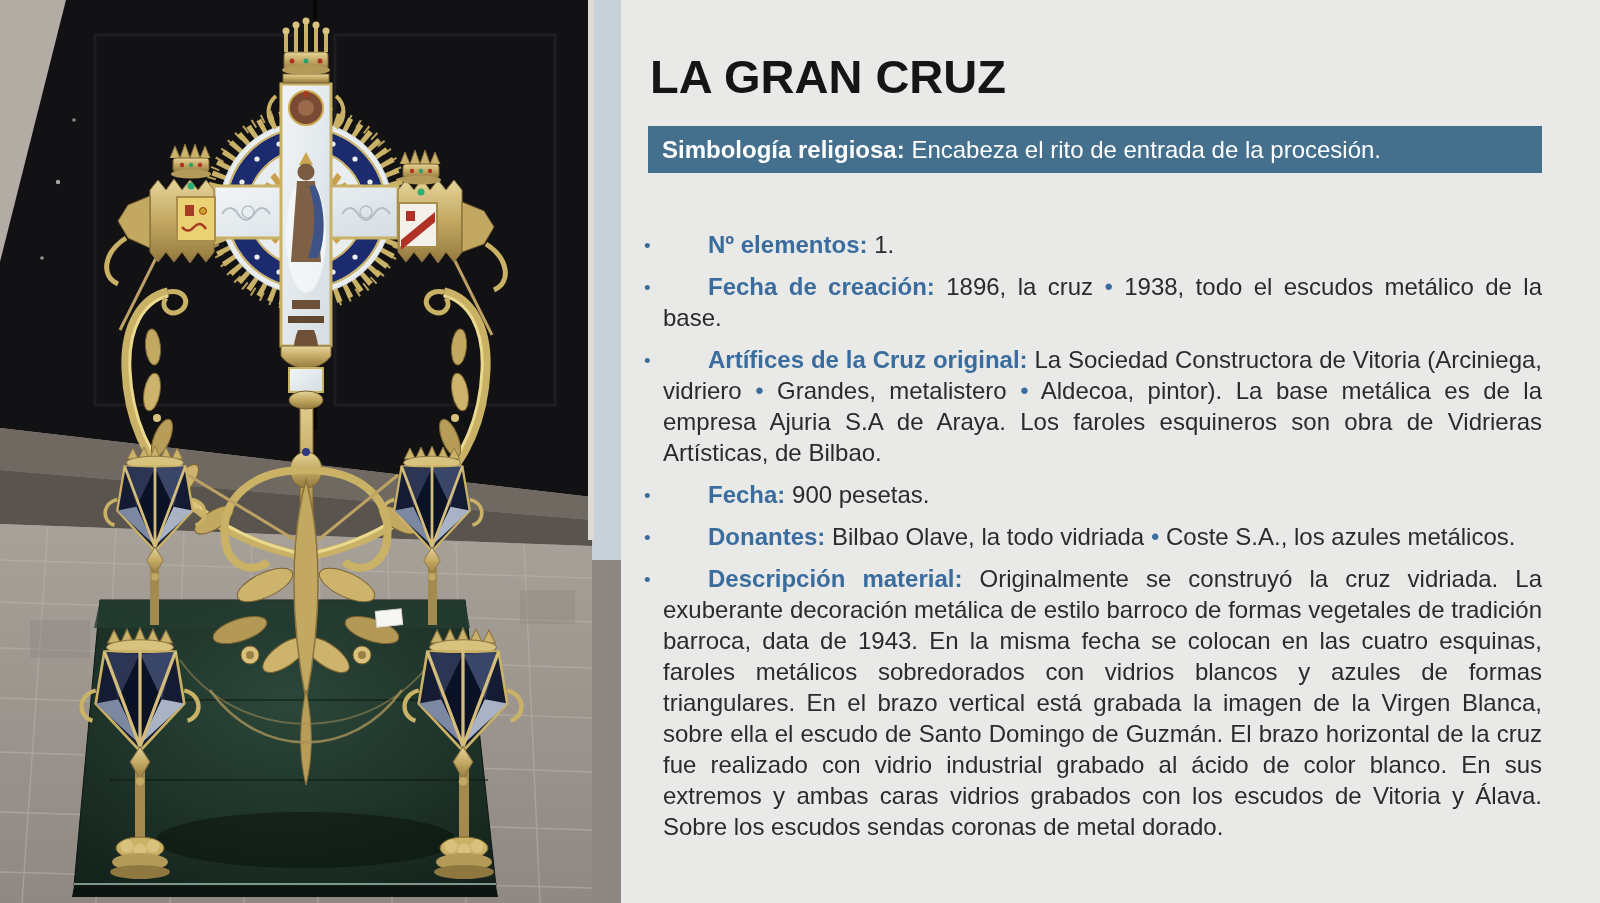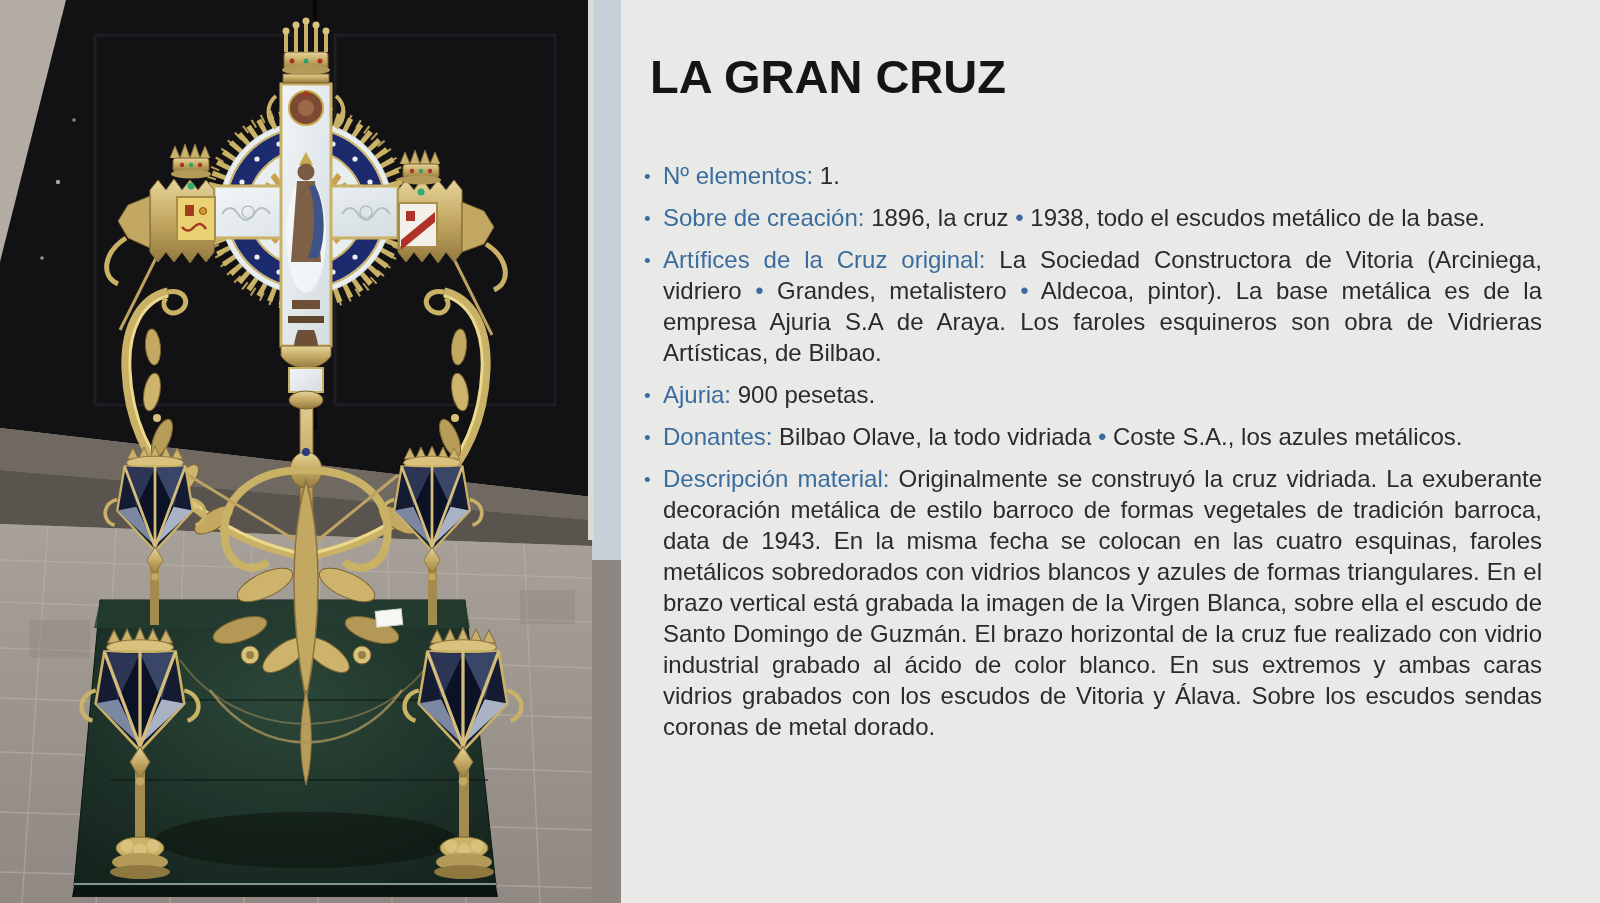--- a/index.html
+++ b/index.html
@@ -34,21 +34,21 @@
     list-style:none;margin:56px 0 0;padding:0;
     font-size:24px;line-height:31px;color:var(--ink);
   }
   li.fact{
     position:relative;padding-left:15px;margin:0 0 11px;
     text-align:justify;hyphens:auto;-webkit-hyphens:auto;
   }
   li.fact .dot{
     position:absolute;left:-4px;top:1px;color:var(--blue);font-size:19px;
   }
-  .lbl{color:var(--blue);font-weight:400;}
+  .lbl{color:var(--blue);font-weight:700;margin-left:45px;}
   .it{}
   .dsep{color:var(--blue);}
 </style>
 </head>
 <body>
 
 <figure class="photo">
   <svg viewBox="0 0 621 903" xmlns="http://www.w3.org/2000/svg">
     <defs>
       <linearGradient id="gl" x1="0" y1="0" x2="0" y2="1">
@@ -318,22 +318,26 @@
 
     <g transform="rotate(-6 389 618)">
       <rect x="376" y="610" width="26" height="16" fill="#f6f6f2" stroke="#d9d6cf" stroke-width="1"></rect>
     </g>
   </svg>
 </figure>
 
 <section class="panel">
   <h1 class="title">LA GRAN CRUZ</h1>
 
+  <div class="banner">
+    <strong>Simbología religiosa:</strong>
+    <span>Encabeza el rito de entrada de la procesión.</span>
+  </div>
 
   <ul class="facts">
     <li class="fact"><span class="dot">•</span><span class="lbl">Nº elementos:</span><span class="txt"><span> 1.</span></span></li>
-    <li class="fact"><span class="dot">•</span><span class="lbl">Sobre de creación:</span><span class="txt"><span> </span><span class="it">1896</span><span>, la cruz </span><span class="dsep">•</span><span> </span><span class="it">1938</span><span>, todo el escudos metálico de la base.</span></span></li>
+    <li class="fact"><span class="dot">•</span><span class="lbl">Fecha de creación:</span><span class="txt"><span> </span><span class="it">1896</span><span>, la cruz </span><span class="dsep">•</span><span> </span><span class="it">1938</span><span>, todo el escudos metálico de la base.</span></span></li>
     <li class="fact"><span class="dot">•</span><span class="lbl">Artífices de la Cruz original:</span><span class="txt"><span> La </span><span class="it">Sociedad Constructora de Vitoria</span><span> (Arciniega, vidriero </span><span class="dsep">•</span><span> Grandes, metalistero </span><span class="dsep">•</span><span> Aldecoa, pintor). La base metálica es de la empresa </span><span class="it">Ajuria S.A</span><span> de Araya. Los faroles esquineros son obra de </span><span class="it">Vidrieras Artísticas</span><span>, de Bilbao.</span></span></li>
-    <li class="fact"><span class="dot">•</span><span class="lbl">Ajuria:</span><span class="txt"><span> 900 pesetas.</span></span></li>
+    <li class="fact"><span class="dot">•</span><span class="lbl">Fecha:</span><span class="txt"><span> 900 pesetas.</span></span></li>
     <li class="fact"><span class="dot">•</span><span class="lbl">Donantes:</span><span class="txt"><span> </span><span class="it">Bilbao Olave</span><span>, la todo vidriada </span><span class="dsep">•</span><span> </span><span class="it">Coste S.A.</span><span>, los azules metálicos.</span></span></li>
     <li class="fact"><span class="dot">•</span><span class="lbl">Descripción material:</span><span class="txt"><span> Originalmente se construyó la cruz vidriada. La exuberante decoración metálica de estilo barroco de formas vegetales de tradición barroca, data de 1943. En la misma fecha se colocan en las cuatro esquinas, faroles metálicos sobredorados con vidrios blancos y azules de formas triangulares. En el brazo vertical está grabada la imagen de la Virgen Blanca, sobre ella el escudo de Santo Domingo de Guzmán. El brazo horizontal de la cruz fue realizado con vidrio industrial grabado al ácido de color blanco. En sus extremos y ambas caras vidrios grabados con los escudos de Vitoria y Álava. Sobre los escudos sendas coronas de metal dorado.</span></span></li>
   </ul>
 </section>
 
 </body></html>

